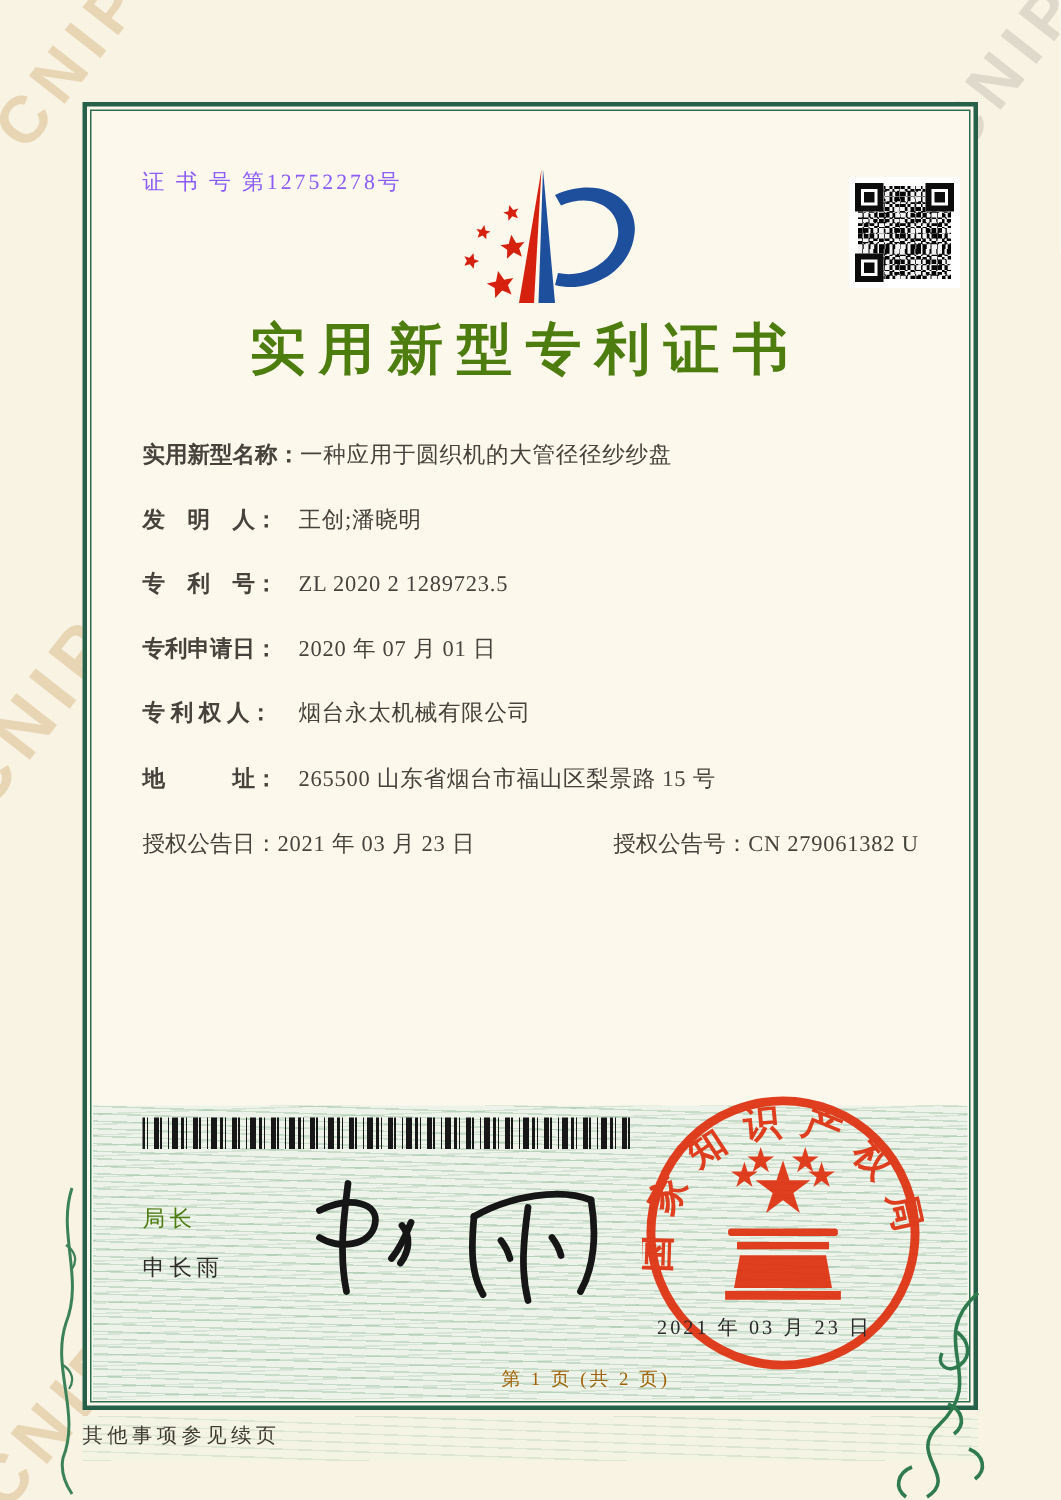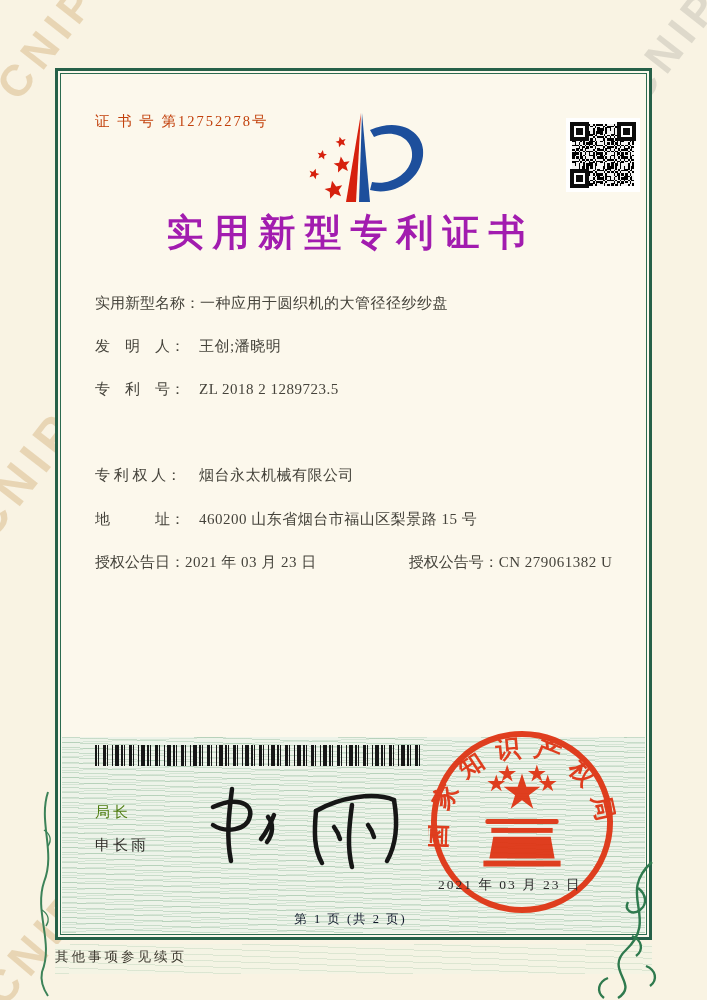--- a/index.html
+++ b/index.html
@@ -27,48 +27,48 @@
         background-color:#edf3e9;
         background-image:repeating-linear-gradient(2deg,rgba(110,165,125,.30) 0 1px,transparent 1px 5px),
                          repeating-linear-gradient(-2deg,rgba(110,165,125,.18) 0 1px,transparent 1px 7px);}
   .band-main{left:62px;top:737px;width:583px;height:196px;}
   .band-footer{left:55px;top:944px;width:597px;height:30px;
         background-color:#f4f4e4;
         background-image:repeating-linear-gradient(2deg,rgba(110,165,125,.18) 0 1px,transparent 1px 6px);}
 
   .z{position:absolute;z-index:3;}
 
-  .cert-no{left:95px;top:112px;font-size:14.5px;letter-spacing:2px;color:#c2410c;}
+  .cert-no{left:95px;top:112px;font-size:14.5px;letter-spacing:2px;color:#8b5cf6;}
 
   .doc-title{left:55px;top:208px;width:591px;text-align:center;font-size:37px;font-weight:bold;
-             letter-spacing:9px;color:#a21caf;}
+             letter-spacing:9px;color:#4d7c0f;}
 
   .row{left:95px;top:0;width:520px;font-size:15px;color:#45433b;white-space:nowrap;}
-  .row .lbl{display:inline-block;min-width:104px;}
+  .row .lbl{display:inline-block;min-width:104px;font-weight:bold;}
   .row .val{letter-spacing:.5px;margin-top:26px;}
   .grant .lbl2{margin-left:92px;}
 
   .paras{left:84px;top:582px;width:541px;font-size:14.5px;line-height:22px;color:#45433b;
          text-align:justify;}
   .paras p{margin:0 0 6px 0;text-indent:2em;}
 
   .barcode{left:95px;top:745px;width:325px;height:21px;
     background:repeating-linear-gradient(90deg,#171717 0 2px,transparent 2px 3px,#171717 3px 4px,
       transparent 4px 8px,#171717 8px 11px,transparent 11px 12px,#171717 12px 13px,transparent 13px 17px,
       #171717 17px 18px,transparent 18px 20px,#171717 20px 24px,transparent 24px 26px);}
 
   .signer-title{left:95px;top:803px;font-size:15px;color:#4d7c0f;letter-spacing:3px;}
   .signer-name{left:95px;top:836px;font-size:15px;color:#2f2d28;letter-spacing:3px;}
   .signature{left:198px;top:775px;}
 
   .seal{left:428px;top:728px;opacity:.93;z-index:3;}
   .seal-date{left:438px;top:876px;font-size:13.5px;letter-spacing:2px;color:#2a2a2a;z-index:4;}
 
   .page-num{left:55px;top:911px;width:591px;text-align:center;font-size:12.5px;
-            letter-spacing:2px;color:#0f172a;z-index:4;}
+            letter-spacing:2px;color:#a16207;z-index:4;padding-left:40px;}
   .footer-note{left:55px;top:948px;width:597px;text-align:left;font-size:13.5px;
                letter-spacing:3px;color:#3e3a30;z-index:4;}
 
   .qr{left:566px;top:118px;width:74px;height:74px;background:#fff;z-index:3;}
   .qr-noise{position:absolute;left:6px;top:6px;width:62px;height:62px;
     background:repeating-conic-gradient(#0c0c0c 0 25%,#fff 0 50%) 0 0/7px 7px,
                repeating-conic-gradient(#0c0c0c 0 25%,#fff 0 50%) 3px 2px/10px 10px;
     background-blend-mode:difference;}
   .finder{position:absolute;width:11px;height:11px;border:4px solid #0c0c0c;background:#fff;}
   .finder::after{content:"";position:absolute;left:2px;top:2px;width:7px;height:7px;background:#0c0c0c;}
@@ -120,27 +120,30 @@
 
   <div class="z doc-title">实用新型专利证书</div>
 
   <div class="z row" style="top:294px">
     <span class="lbl">实用新型名称：</span><span class="val">一种应用于圆织机的大管径径纱纱盘</span>
   </div>
   <div class="z row" style="top:337px">
     <span class="lbl">发　明　人：</span><span class="val">王创;潘晓明</span>
   </div>
   <div class="z row" style="top:380px">
-    <span class="lbl">专　利　号：</span><span class="val">ZL 2018 2 1289723.5</span>
+    <span class="lbl">专　利　号：</span><span class="val">ZL 2020 2 1289723.5</span>
+  </div>
+  <div class="z row" style="top:423px">
+    <span class="lbl">专利申请日：</span><span class="val">2020 年 07 月 01 日</span>
   </div>
   <div class="z row" style="top:466px">
     <span class="lbl">专 利 权 人：</span><span class="val">烟台永太机械有限公司</span>
   </div>
   <div class="z row" style="top:510px">
-    <span class="lbl">地　　　址：</span><span class="val">460200 山东省烟台市福山区梨景路 15 号</span>
+    <span class="lbl">地　　　址：</span><span class="val">265500 山东省烟台市福山区梨景路 15 号</span>
   </div>
   <div class="z row grant" style="top:553px">
     <span>授权公告日：</span><span class="val">2021 年 03 月 23 日</span><span class="lbl2">授权公告号：</span><span class="val">CN 279061382 U</span>
   </div>
 
 
   <div class="z barcode"></div>
 
   <div class="z signer-title">局长</div>
   <div class="z signer-name">申长雨</div>

